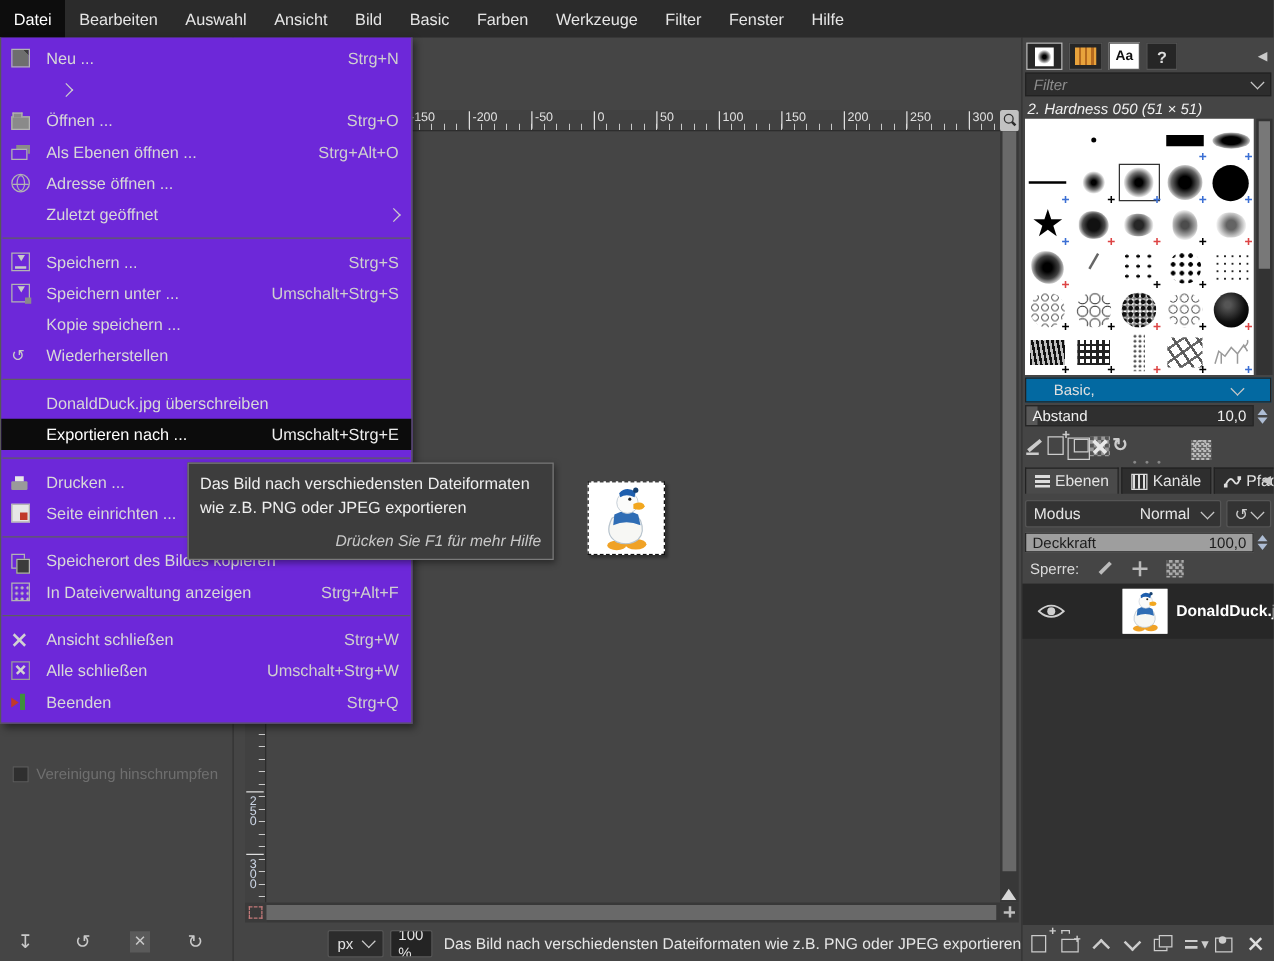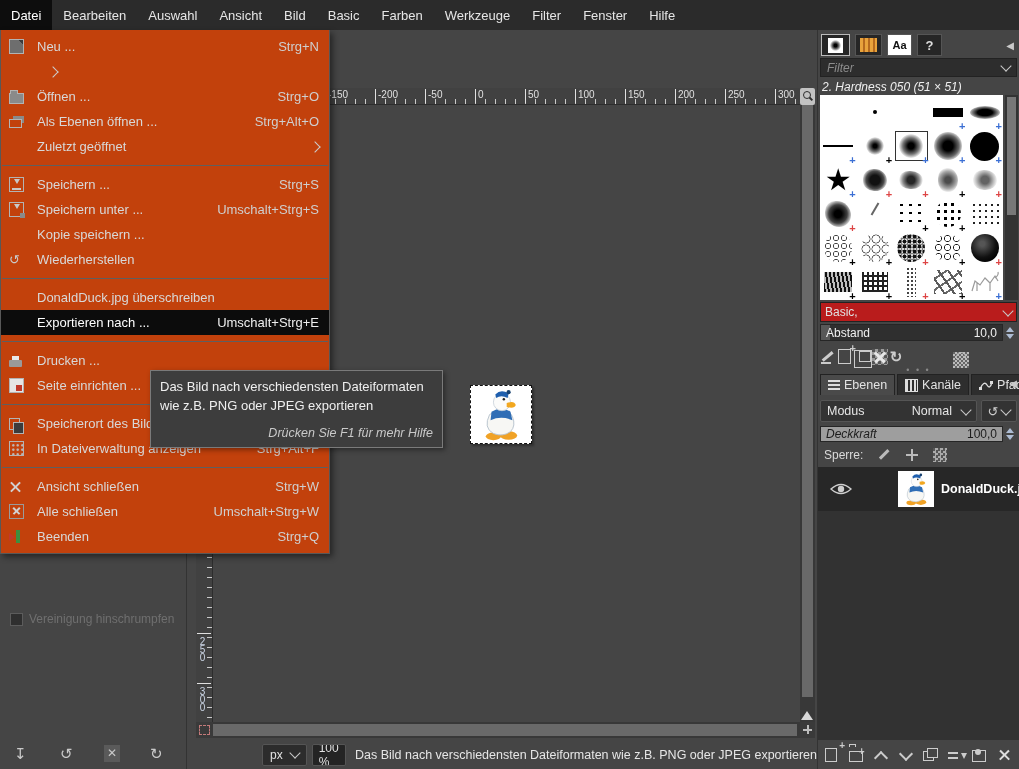--- a/index.html
+++ b/index.html
@@ -6,21 +6,21 @@
   #app{position:relative;width:1019px;height:769px;background:#454545;overflow:hidden;
        font-family:"Liberation Sans",sans-serif;color:#dcdcdc;font-size:13px;}
 
   
   .menubar{position:absolute;left:0;top:0;width:1019px;height:30px;background:#2b2b2b;
            display:flex;align-items:stretch;z-index:40;}
   .menubar .mitem{display:flex;align-items:center;padding:0 11px;color:#e6e6e6;cursor:default;}
   .menubar .mitem.active{background:#0d0d0d;color:#fff;}
 
   
-  .filemenu{position:absolute;left:0;top:30px;width:330px;background:#c2410c;
+  .filemenu{position:absolute;left:0;top:30px;width:330px;background:#6d28d9;
             border:1px solid #585858;border-top:none;box-sizing:border-box;
             padding:4px 0;z-index:50;box-shadow:3px 3px 6px rgba(0,0,0,.45);}
   .mrow{display:flex;align-items:center;height:25px;padding:0 10px 0 8px;color:#d8d8d8;}
   .mrow.sel{background:#0c0c0c;color:#fff;}
   .mrow .micol{width:28px;display:flex;align-items:center;justify-content:flex-start;flex:none;}
   .mrow .mlabel{flex:1;white-space:nowrap;overflow:hidden;}
   .mrow .mshort{color:#cfcfcf;margin-left:12px;white-space:nowrap;}
   .mrow.sel .mshort{color:#eee;}
   .msep{height:1px;background:#5f5f5f;margin:6px 1px;}
   .subarrow{width:7px;height:7px;border-right:1.5px solid #ccc;border-top:1.5px solid #ccc;
@@ -175,22 +175,22 @@
              background-image:radial-gradient(circle,transparent 2.6px,#111 3px,transparent 3.8px);background-size:9px 9px;}
   .tex-vign{width:28px;height:28px;border-radius:50%;
              background:radial-gradient(circle at 40% 35%,#555 10%,#111 55%,#000 80%);}
   .tex-hatch{width:28px;height:20px;background:repeating-linear-gradient(80deg,#111 0 2px,rgba(0,0,0,.25) 2px 4px);}
   .tex-weave{width:26px;height:20px;background:repeating-linear-gradient(0deg,#222 0 2px,transparent 2px 5px),
              repeating-linear-gradient(90deg,#222 0 2px,transparent 2px 5px);}
   .tex-sparkcol{width:10px;height:30px;background-image:radial-gradient(#444 0.9px,transparent 1.2px);background-size:4px 4px;}
   .tex-conf{width:28px;height:24px;background:repeating-linear-gradient(55deg,#333 0 2px,transparent 2px 8px),
              repeating-linear-gradient(-35deg,#444 0 2px,transparent 2px 9px);opacity:.8;}
 
-  .tagbox{position:absolute;left:2px;top:272px;right:2px;height:20px;background:#b91c1c;border:1px solid #222;
-          box-sizing:border-box;display:flex;align-items:center;padding:0 4px;color:#e0e0e0;font-size:12px;}
+  .tagbox{position:absolute;left:2px;top:272px;right:2px;height:20px;background:#0369a1;border:1px solid #222;
+          box-sizing:border-box;display:flex;align-items:center;padding:0 22px;color:#e0e0e0;font-size:12px;}
   .tagbox .lab{flex:1;}
   .sliderrow{position:absolute;left:2px;top:294px;right:16px;height:17px;background:#2f2f2f;border:1px solid #262626;
              box-sizing:border-box;display:flex;align-items:center;padding:0 5px;font-size:12px;color:#f0f0f0;overflow:hidden;}
   .sliderrow .fill{position:absolute;left:0;top:0;bottom:0;background:#585858;z-index:0;}
   .sliderrow .lab{flex:1;z-index:1;} .sliderrow .val{z-index:1;}
   .spin{position:absolute;width:12px;display:flex;flex-direction:column;align-items:center;justify-content:center;gap:2px;}
   .spin .t-up{border:4px solid transparent;border-bottom:5px solid #aebdd4;margin-top:-2px;}
   .spin .t-dn{border:4px solid transparent;border-top:5px solid #aebdd4;margin-bottom:-2px;}
   .dkbtns{position:absolute;left:2px;top:316px;right:2px;height:22px;display:flex;align-items:center;justify-content:space-around;}
   .dkbtns .dki{position:relative;width:16px;height:16px;}
@@ -217,21 +217,21 @@
   .lcollapse{position:absolute;right:2px;top:348px;color:#c9c9c9;font-size:10px;}
 
   .modusrow{position:absolute;left:2px;top:369px;right:2px;height:24px;display:flex;align-items:center;gap:4px;}
   .modedrop{flex:1;height:22px;background:#333;border:1px solid #555;border-radius:2px;display:flex;align-items:center;
             padding:0 6px;font-size:12.5px;color:#e6e6e6;box-sizing:border-box;}
   .modedrop .mlab{flex:1;} .modedrop .mval{margin-right:10px;}
   .modereset{width:36px;height:22px;background:#333;border:1px solid #555;border-radius:2px;display:flex;
              align-items:center;justify-content:center;gap:4px;color:#ccc;font-size:13px;box-sizing:border-box;}
   .opacrow{position:absolute;left:2px;top:396px;right:16px;height:16px;background:#9e9e9e;border:1px solid #262626;
            box-sizing:border-box;display:flex;align-items:center;padding:0 5px;font-size:12px;color:#1c1c1c;}
-  .opacrow .lab{flex:1;font-style:italic;}
+  .opacrow .lab{flex:1;}
   .lockrow{position:absolute;left:6px;top:416px;right:2px;height:18px;display:flex;align-items:center;gap:14px;
            font-size:12px;color:#dadada;}
   .lk{position:relative;width:14px;height:14px;}
   .lk-brush::before{content:"";position:absolute;left:1px;top:5px;width:12px;height:2.5px;background:#bbb;transform:rotate(-45deg);}
   .lk-move::before{content:"";position:absolute;left:1px;top:6px;width:12px;height:2px;background:#bbb;}
   .lk-move::after{content:"";position:absolute;left:6px;top:1px;width:2px;height:12px;background:#bbb;}
   .lk-alpha{background:repeating-conic-gradient(#aaa 0 25%,#555 0 50%) 0 0/5px 5px;}
   .layerlist{position:absolute;left:0;top:437px;right:0;height:273px;background:#323232;}
   .layerrow{position:absolute;left:0;top:0;right:0;height:44px;background:#272727;display:flex;align-items:center;}
   .eye{margin-left:12px;flex:none;}
@@ -641,20 +641,26 @@
       <span class="mshort">Strg+O</span>
     </div>
     <div class="mrow">
       <span class="micol">
           <span class="ic ic-stack"></span>
         </span>
       <span class="mlabel">Als Ebenen öffnen ...</span>
       <span class="mshort">Strg+Alt+O</span>
     </div>
     <div class="mrow">
+      <span class="micol">
+          <span class="ic ic-globe"></span>
+        </span>
+      <span class="mlabel">Adresse öffnen ...</span>
+    </div>
+    <div class="mrow">
       <span class="micol"></span>
       <span class="mlabel">Zuletzt geöffnet</span>
       <span class="subarrow"></span>
     </div>
     <div class="msep"></div>
     <div class="mrow">
       <span class="micol">
           <span class="ic ic-save"></span>
         </span>
       <span class="mlabel">Speichern ...</span>

